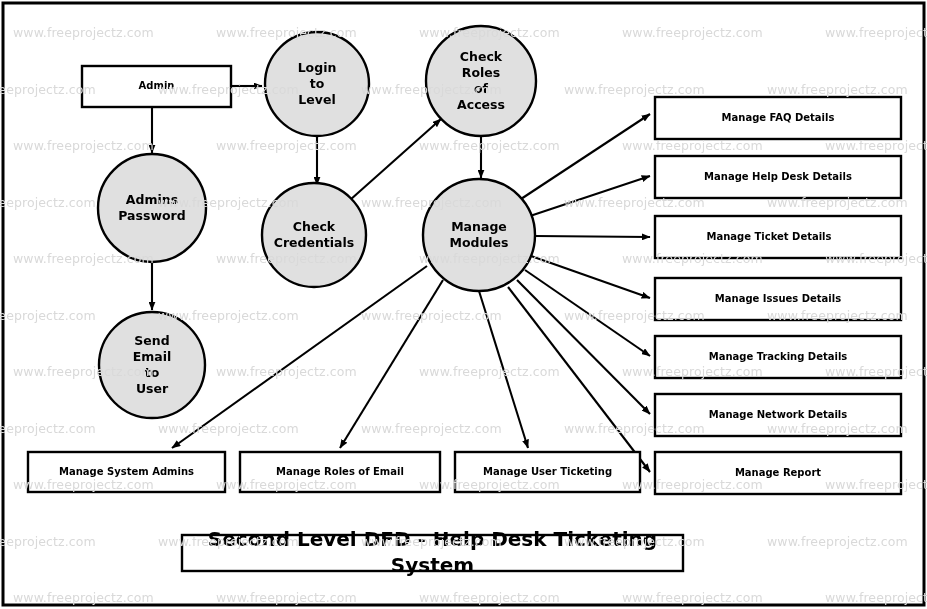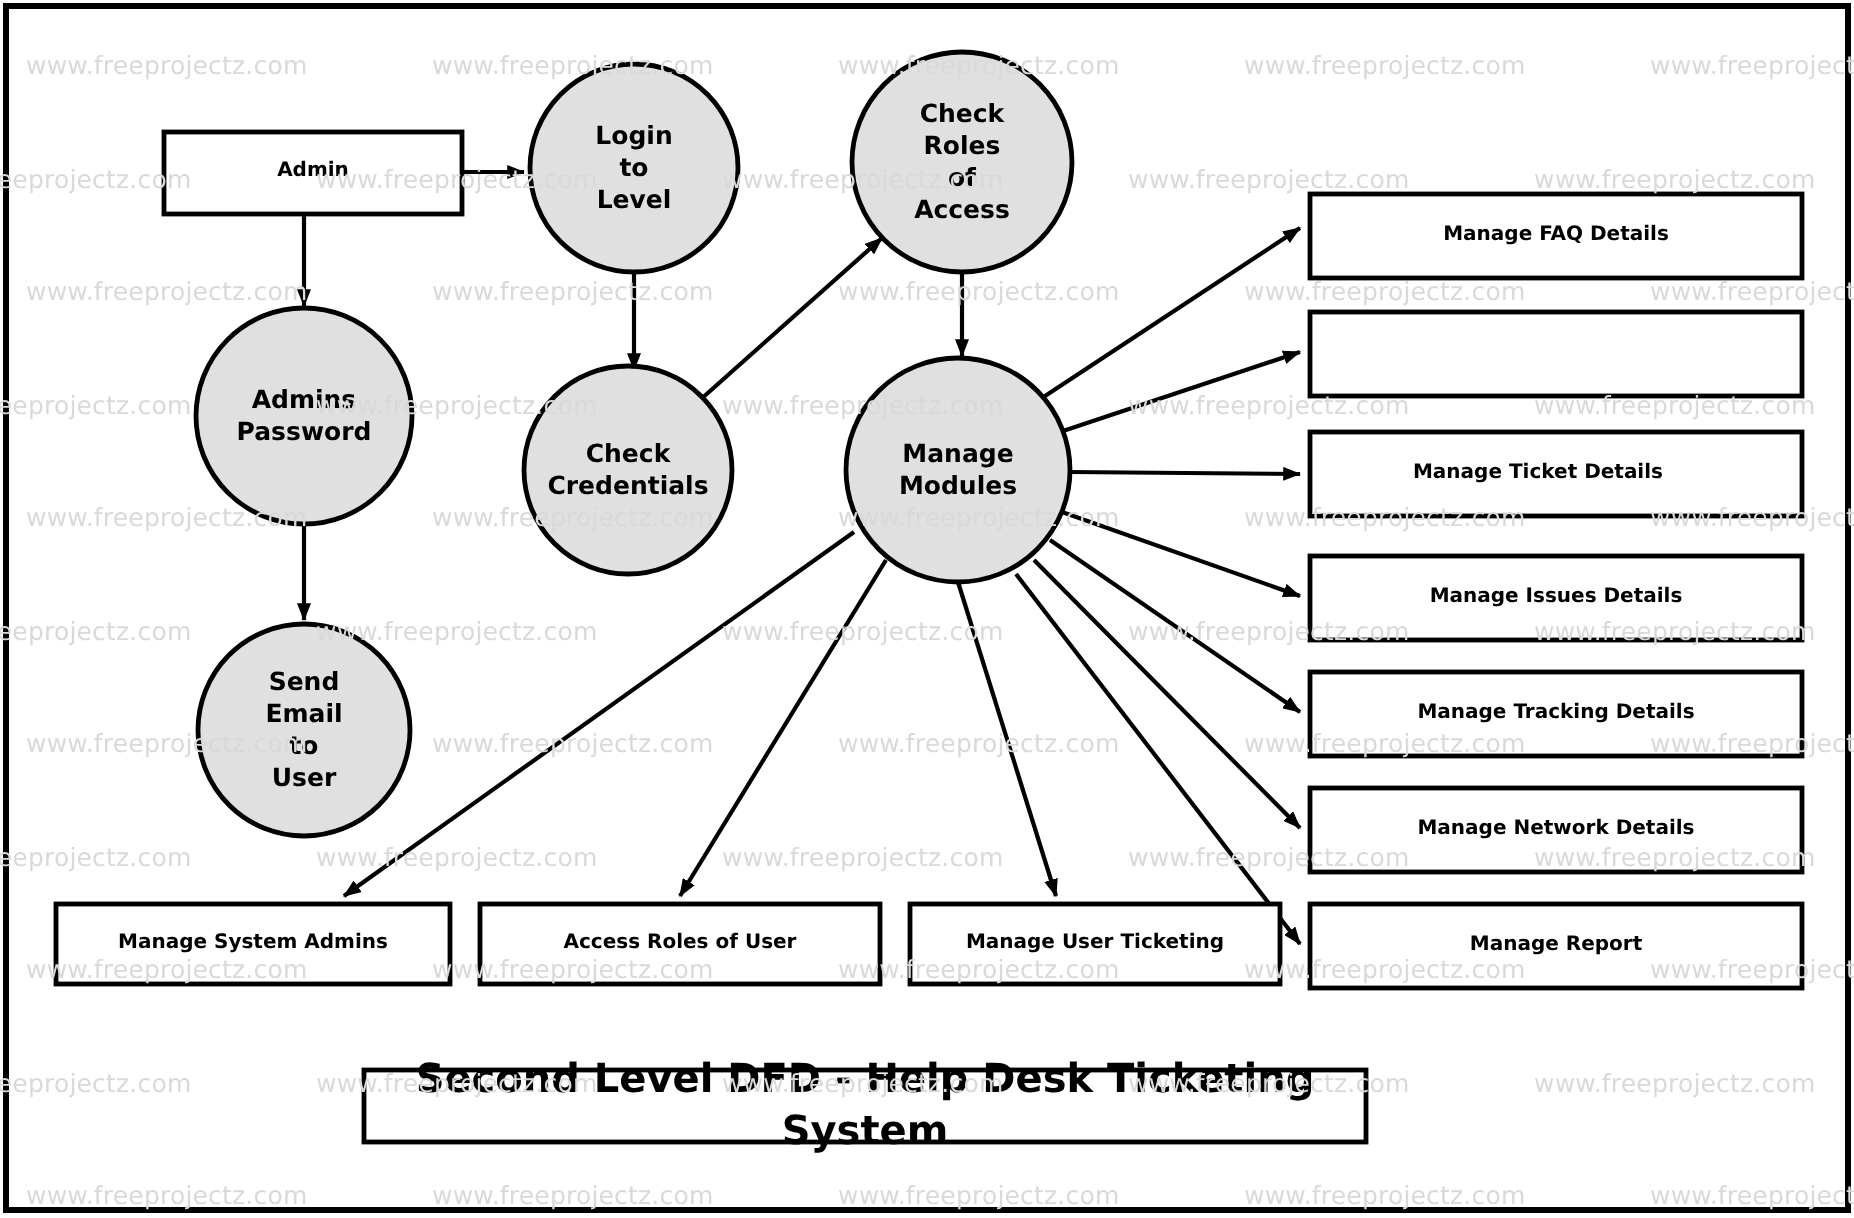--- a/index.html
+++ b/index.html
@@ -194,28 +194,29 @@
 
   <div class="node-label circle-label" style="left:99px; top:312px; width:106px; height:106px; display:flex; align-items:center; justify-content:center; white-space:pre-line;">Send
 Email
 to
 User</div>
 
   <div class="node-label circle-label" style="left:423px; top:179px; width:112px; height:112px; display:flex; align-items:center; justify-content:center; white-space:pre-line;">Manage
 Modules</div>
 
   <div class="node-label box-label" style="left:655px; top:97px; width:246px; height:42px; display:flex; align-items:center; justify-content:center;text-align:center;">Manage FAQ Details</div>
+  <div class="node-label box-label" style="left:655px; top:156px; width:246px; height:42px; display:flex; align-items:center; justify-content:center;">Manage Help Desk Details</div>
   <div class="node-label box-label" style="left:655px; top:216px; width:228px; height:42px; display:flex; align-items:center; justify-content:center;">Manage Ticket Details</div>
   <div class="node-label box-label" style="left:655px; top:278px; width:246px; height:42px; display:flex; align-items:center; justify-content:center;">Manage Issues Details</div>
   <div class="node-label box-label" style="left:655px; top:336px; width:246px; height:42px; display:flex; align-items:center; justify-content:center;">Manage Tracking Details</div>
   <div class="node-label box-label" style="left:655px; top:394px; width:246px; height:42px; display:flex; align-items:center; justify-content:center;">Manage Network Details</div>
   <div class="node-label box-label" style="left:655px; top:452px; width:246px; height:42px; display:flex; align-items:center; justify-content:center;">Manage Report</div>
 
   <div class="node-label box-label" style="left:28px; top:452px; width:197px; height:40px; display:flex; align-items:center; justify-content:center;">Manage System Admins</div>
-  <div class="node-label box-label" style="left:240px; top:452px; width:200px; height:40px; display:flex; align-items:center; justify-content:center;">Access Roles of User</div>
+  <div class="node-label box-label" style="left:240px; top:452px; width:200px; height:40px; display:flex; align-items:center; justify-content:center;">Manage Roles of Email</div>
   <div class="node-label box-label" style="left:455px; top:452px; width:185px; height:40px; display:flex; align-items:center; justify-content:center;">Manage User Ticketing</div>
 
   <div class="node-label title-label" style="left:182px; top:535px; width:501px; height:36px; display:flex; align-items:center; justify-content:center;">Second Level DFD - Help Desk Ticketing System</div>
 
   <div class="hit" style="left:82px; top:66px; width:149px; height:41px;"></div>
   <div class="hit" style="left:265px; top:32px; width:104px; height:104px; border-radius:50%;"></div>
   <div class="hit" style="left:426px; top:26px; width:110px; height:110px; border-radius:50%;"></div>
   <div class="hit" style="left:98px; top:154px; width:108px; height:108px; border-radius:50%;"></div>
   <div class="hit" style="left:262px; top:183px; width:104px; height:104px; border-radius:50%;"></div>
   <div class="hit" style="left:99px; top:312px; width:106px; height:106px; border-radius:50%;"></div>

